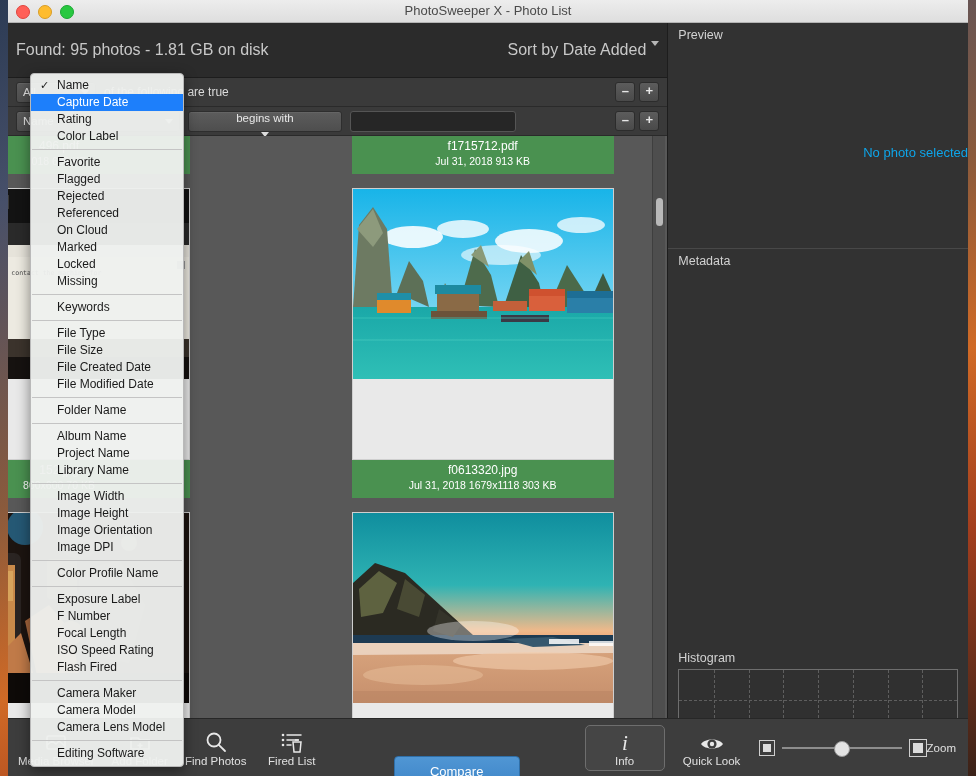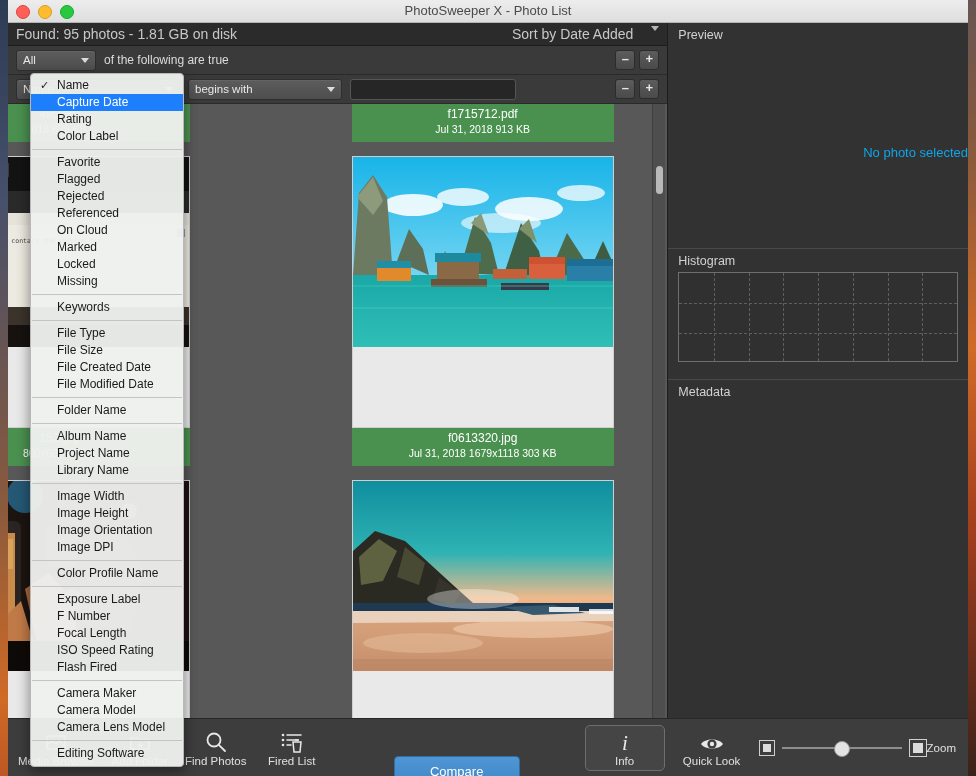--- a/index.html
+++ b/index.html
@@ -50,25 +50,25 @@
     background: #323232;
     border-left: 1px solid #1d1d1d;
     display: flex; flex-direction: column;
   }
 
   
   #foundbar {
     height: 22px; background: #2b2b2b;
     border-bottom: 1px solid #1d1d1d;
     display: flex; align-items: center;
-    padding: 0 8px;
-    font-size: 14px; color: #c8c8c8;
+    padding: 16px 8px;
+    font-size: 16px; color: #c8c8c8;
   }
   #found-text { flex: 1; }
-  #sort-control { display: flex; align-items: flex-start; gap: 18px; cursor: default; color: #c8c8c8; }
+  #sort-control { display: flex; align-items: flex-start; gap: 5px; cursor: default; color: #c8c8c8; }
   .tri-down {
     width: 0; height: 0;
     border-left: 4px solid transparent;
     border-right: 4px solid transparent;
     border-top: 5px solid #b6b6b6;
     display: inline-block;
   }
 
   
   .rule-row {
@@ -104,21 +104,21 @@
     background: linear-gradient(to bottom,#5c5c5c,#4a4a4a);
     border: 1px solid #2c2c2c;
     border-radius: 3px;
     color: #e6e6e6;
     font-size: 13px; line-height: 16px;
     text-align: center;
     cursor: default;
     font-weight: bold;
   }
   .attr-slot { width: 150px; }
-  .cond-pop { width: 140px; }
+  .cond-pop { width: 140px; flex-direction: column; }
   .valfield {
     flex: 1;
     height: 19px;
     background: #262626;
     border: 1px solid #555;
     border-radius: 3px;
     color: #e8e8e8;
     font-size: 11.5px;
     padding: 0 5px;
     outline: none;
@@ -479,38 +479,38 @@
       </div>
     </div>
 
     <div id="rightcol">
 
       <div id="preview-pane">
         <div class="panel-head">Preview</div>
         <div id="preview-empty">No photo selected</div>
       </div>
 
+      <div id="meta-pane">
+        <div class="panel-head">Metadata</div>
+      </div>
+
       <div id="hist-pane">
         <div class="panel-head">Histogram</div>
         <div id="hist-box">
           <div class="hline" style="top:30px"></div>
           <div class="hline" style="top:60px"></div>
           <div class="vline" style="left:12.5%"></div>
           <div class="vline" style="left:25%"></div>
           <div class="vline" style="left:37.5%"></div>
           <div class="vline" style="left:50%"></div>
           <div class="vline" style="left:62.5%"></div>
           <div class="vline" style="left:75%"></div>
           <div class="vline" style="left:87.5%"></div>
         </div>
       </div>
-
-      <div id="meta-pane">
-        <div class="panel-head">Metadata</div>
-      </div>
     </div>
   </div>
 
   <div id="toolbar">
     <div id="tb-left">
 
       <div class="tb-item">
         <span class="tb-icon">
           <svg width="22" height="22" viewBox="0 0 22 22" fill="none" stroke="#e0e0e0" stroke-width="1.6">
             <rect x="2" y="4" width="18" height="13" rx="1.5"></rect>

